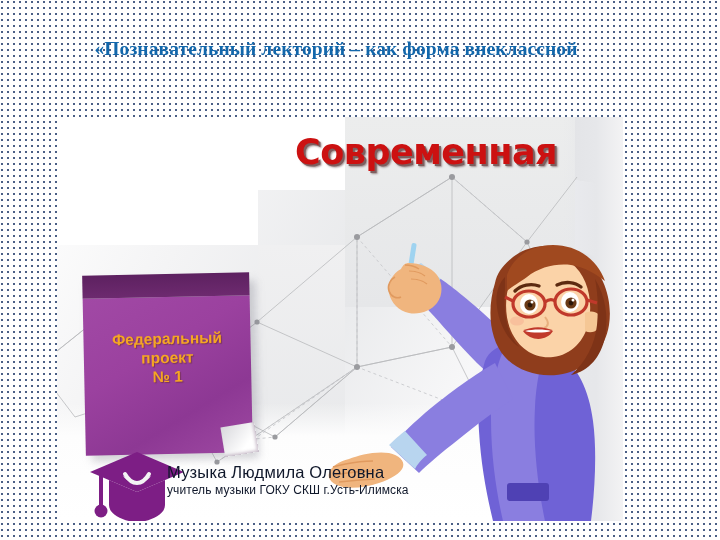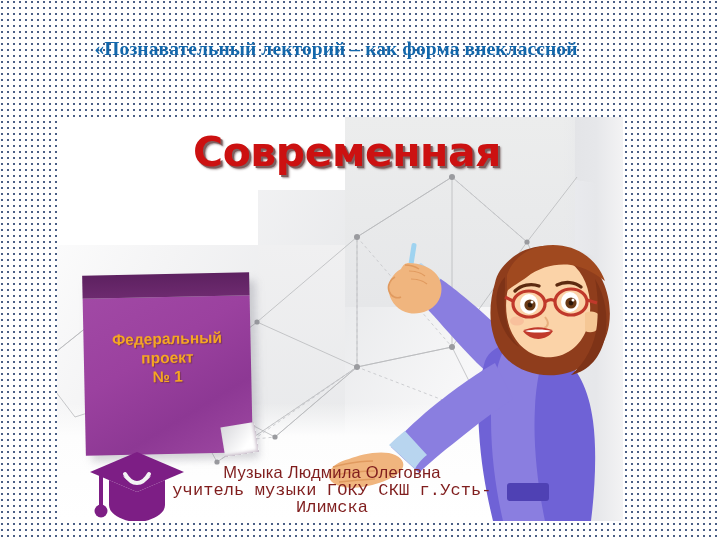--- a/index.html
+++ b/index.html
@@ -193,24 +193,24 @@
     width: 96px;
     height: 78px;
   }
 
   
   #slide-title {
     position: absolute;
     left: 80px;
     top: 7px;
     width: 420px;
-    text-align: center;
+    text-align: right;
     font-family: "DejaVu Sans", "Liberation Sans", sans-serif;
     font-weight: bold;
-    font-size: 41px;
+    font-size: 35px;
     line-height: 56px;
     color: #cc1111;
     text-shadow:
        2px 2px 0px #7d5f5f,
        3px 3px 2px rgba(90,60,60,.55);
     letter-spacing: -0.5px;
   }
 
   
   #teacher {
@@ -220,32 +220,31 @@
     width: 330px;
     height: 300px;
   }
 
   
   #caption-block {
     position: absolute;
     left: 110px;
     top: 345px;
     width: 330px;
-    text-align: center;
-    color: #7f1d1d;
+    color: #0f172a;
   }
   #caption-line1 {
     font-family: "Liberation Sans", sans-serif;
     font-size: 16.5px;
     line-height: 20px;
     letter-spacing: .2px;
   }
   #caption-line2 {
-    font-family: Liberation Mono, monospace;
-    font-size: 17px;
+    font-family: Liberation Sans, sans-serif;
+    font-size: 12px;
     line-height: 17px;
     letter-spacing: .1px;
   }
 </style>
 </head>
 <body>
 
 <div id="slide-background"></div>
 
 <div id="heading-block">

